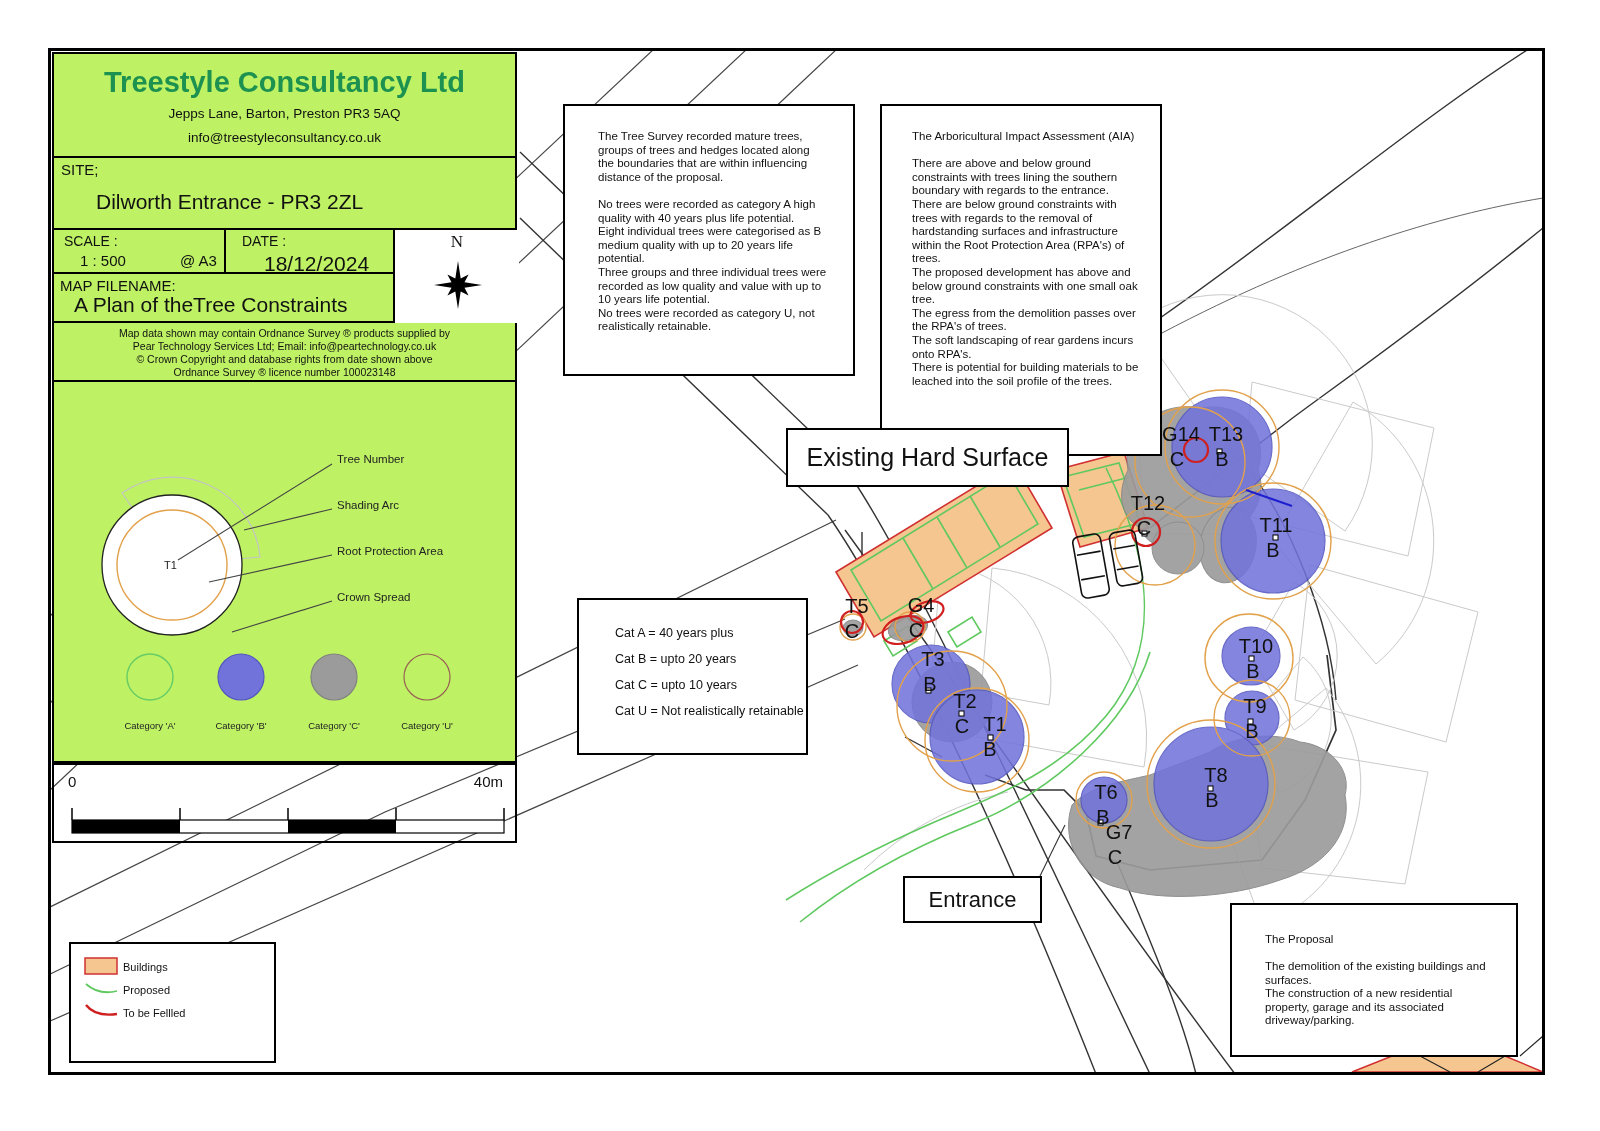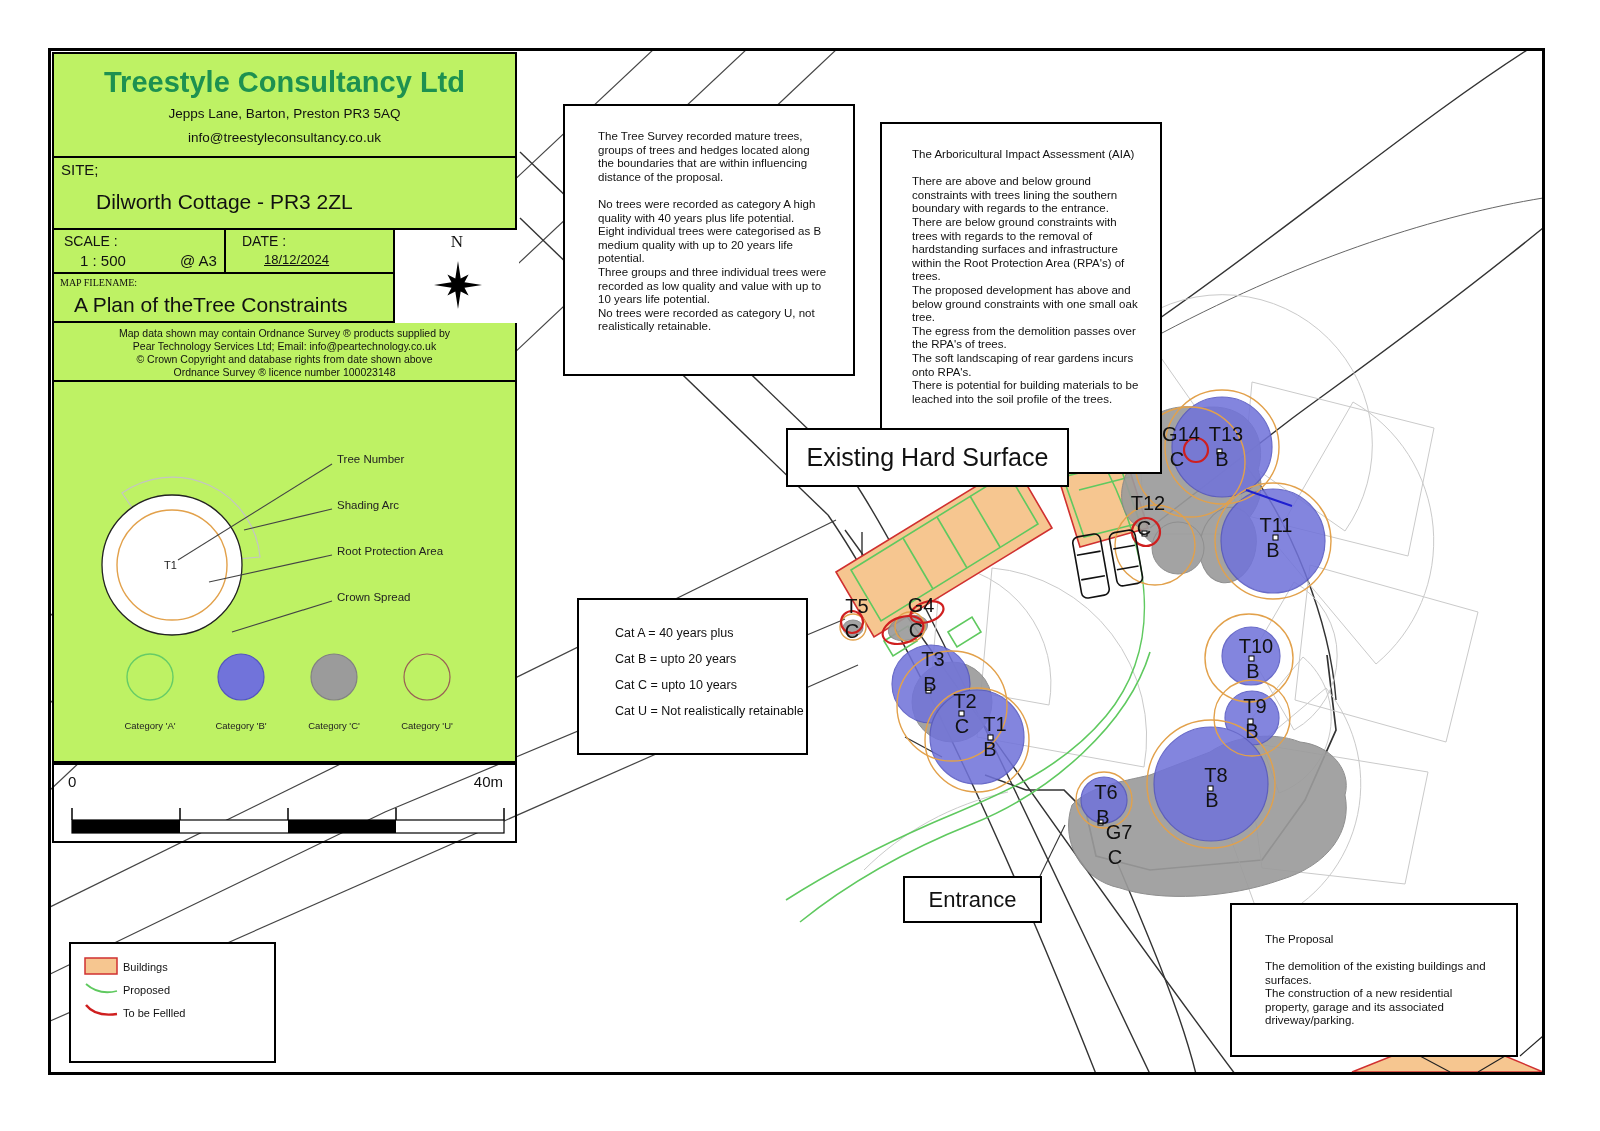--- a/index.html
+++ b/index.html
@@ -13,22 +13,22 @@
   .vline{position:absolute;top:0;width:0;border-left:2px solid #000;}
   .company{position:absolute;left:0;top:12px;width:100%;text-align:center;font-size:29px;font-weight:bold;color:#1d9150;}
   .addr{position:absolute;left:0;top:52px;width:100%;text-align:center;font-size:13.5px;}
   .email{position:absolute;left:0;top:76px;width:100%;text-align:center;font-size:13.5px;}
   .site-label{position:absolute;left:7px;top:107px;font-size:15px;}
   .site-name{position:absolute;left:42px;top:136px;font-size:21px;}
   .scale-label{position:absolute;left:10px;top:179px;font-size:14px;}
   .scale-value{position:absolute;left:26px;top:198px;font-size:15px;}
   .scale-at{position:absolute;left:126px;top:198px;font-size:15px;}
   .date-label{position:absolute;left:188px;top:179px;font-size:14px;}
-  .date-value{position:absolute;left:210px;top:198px;font-size:13px;text-decoration:underline;}
-  .fname-label{position:absolute;left:6px;top:223px;font-size:10px;font-family:Liberation Serif, serif;}
+  .date-value{position:absolute;left:210px;top:198px;font-size:21px;}
+  .fname-label{position:absolute;left:6px;top:223px;font-size:15px;}
   .fname{position:absolute;left:20px;top:239px;font-size:21px;}
   .compass{position:absolute;left:339px;top:176px;width:126px;height:93px;background:#fff;border-left:2px solid #000;z-index:3;}
   .compass .n{position:absolute;left:0;top:2px;width:100%;text-align:center;font-size:17px;font-family:"Liberation Serif",serif;}
   .disc{position:absolute;left:0;top:273px;width:100%;text-align:center;font-size:10.5px;line-height:13px;white-space:pre-line;}
   .diagram{position:absolute;left:0;top:328px;}
   .scalebox{position:absolute;left:52px;top:763px;width:465px;height:80px;border:2px solid #000;z-index:10;}
   .sb0{position:absolute;left:14px;top:8px;font-size:15px;}
   .sb40{position:absolute;right:12px;top:8px;font-size:15px;}
   .maplegend{position:absolute;left:69px;top:942px;width:207px;height:121px;background:#fff;border:2px solid #000;z-index:10;}
   .ml-item{position:absolute;left:52px;font-size:11px;}
@@ -220,21 +220,21 @@
 </svg>
 
 <div class="frame"></div>
 
 <div class="panel">
   <div class="company">Treestyle Consultancy Ltd</div>
   <div class="addr">Jepps Lane, Barton, Preston PR3 5AQ</div>
   <div class="email">info@treestyleconsultancy.co.uk</div>
   <div class="hline" style="top:102px"></div>
   <div class="site-label">SITE;</div>
-  <div class="site-name">Dilworth Cottage - PR3 2ZL</div>
+  <div class="site-name">Dilworth Entrance - PR3 2ZL</div>
   <div class="hline" style="top:174px"></div>
   <div class="scale-label">SCALE :</div>
   <div class="scale-value">1 : 500</div>
   <div class="scale-at">@ A3</div>
   <div class="vline" style="left:170px;top:176px;height:44px"></div>
   <div class="date-label">DATE :</div>
   <div class="date-value">18/12/2024</div>
   <div class="hline" style="top:218px"></div>
   <div class="fname-label">MAP FILENAME:</div>
   <div class="fname">A Plan of theTree Constraints</div>
@@ -324,21 +324,21 @@
 Eight individual trees were categorised as B
 medium quality with up to 20 years life
 potential.
 Three groups and three individual trees were
 recorded as low quality and value with up to
 10 years life potential.
 No trees were recorded as category U, not
 realistically retainable.</div>
 </div>
 
-<div class="note" style="left:880px;top:122px;width:282px;height:352px">
+<div class="note" style="left:880px;top:104px;width:282px;height:352px">
   <div class="inner" style="left:30px;top:24px;width:236px">The Arboricultural Impact Assessment (AIA)
 
 There are above and below ground
 constraints with trees lining the southern
 boundary with regards to the entrance.
 There are below ground constraints with
 trees with regards to the removal of
 hardstanding surfaces and infrastructure
 within the Root Protection Area (RPA's) of
 trees.

